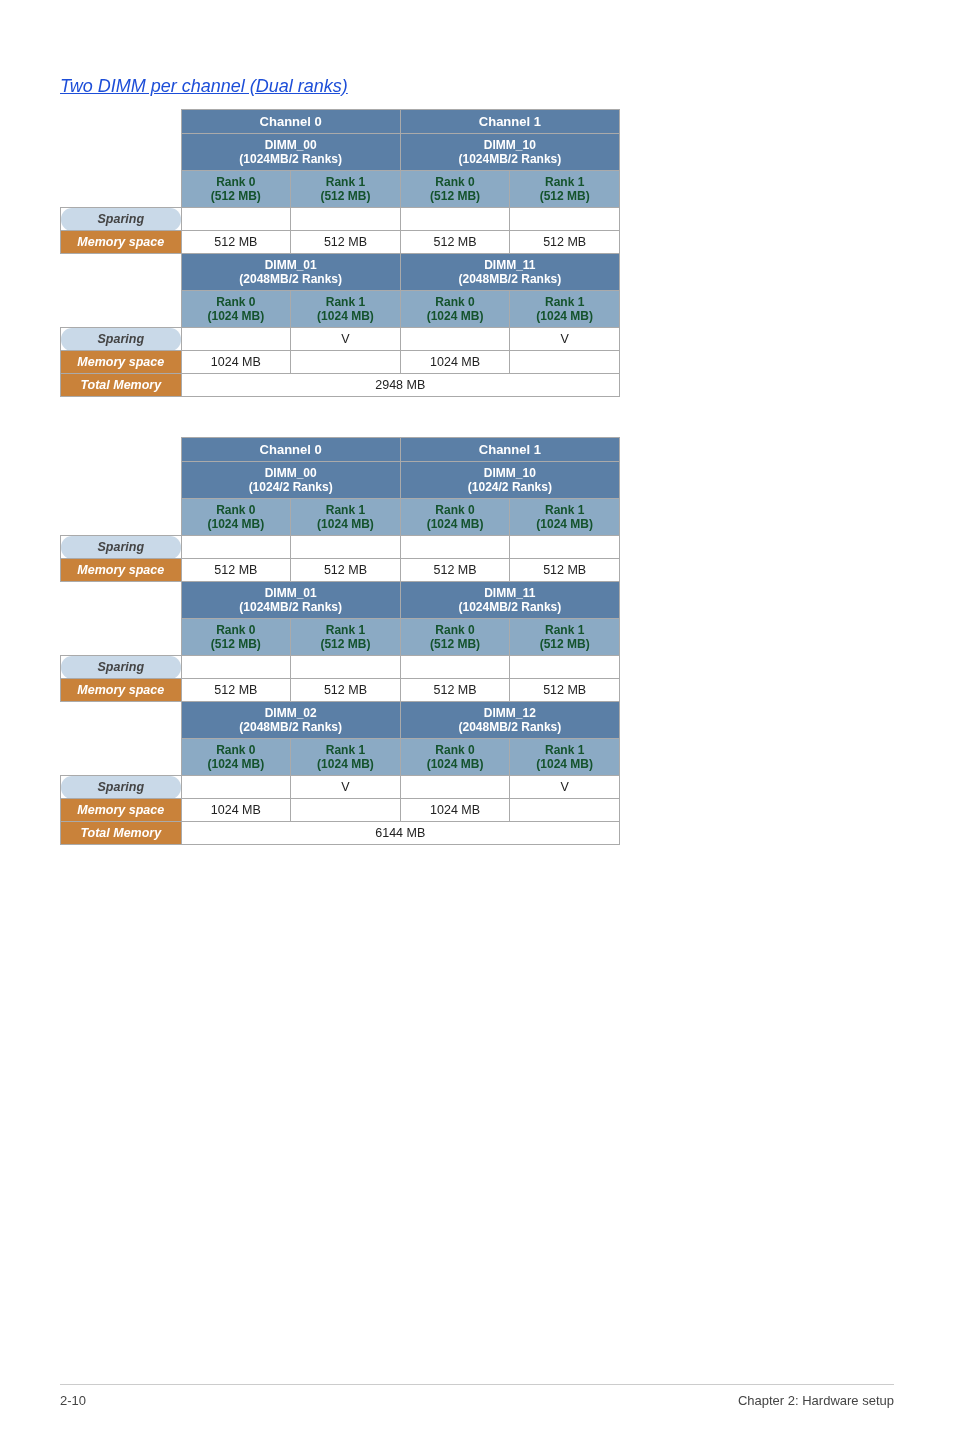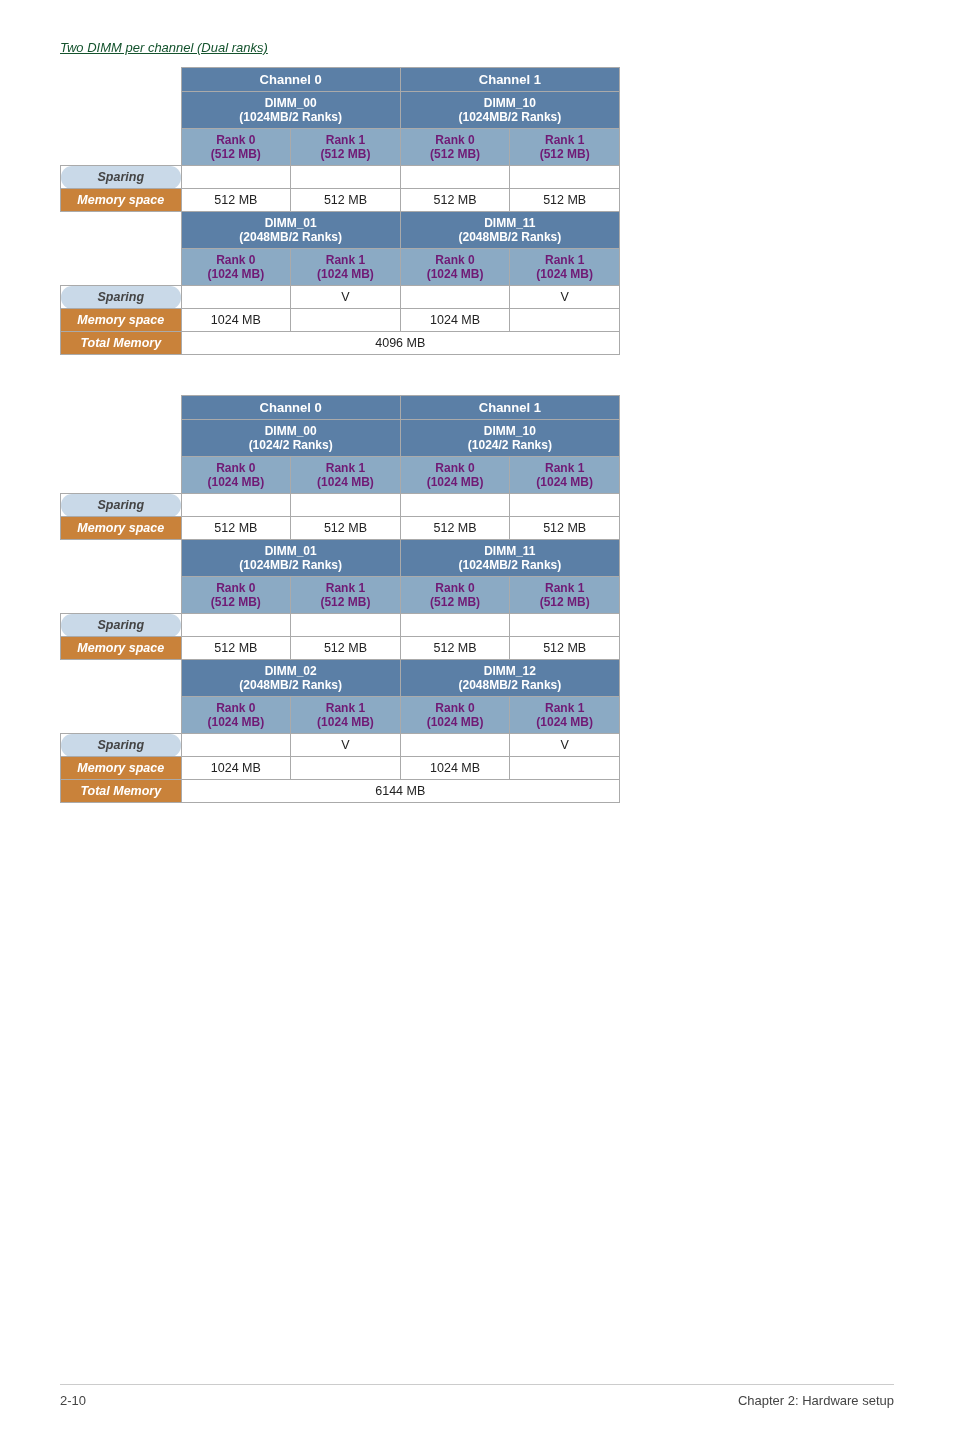--- a/index.html
+++ b/index.html
@@ -8,23 +8,24 @@
       font-family: Arial, sans-serif;
       font-size: 13px;
       color: #222;
       width: 954px;
       min-height: 1438px;
       padding: 40px 60px 60px 60px;
     }
     .section-title {
       font-style: italic;
       text-decoration: underline;
-      font-size: 13px;
+      font-size: 18px;
       margin-bottom: 12px;
-      color: #14532d;
+      color: #1d4ed8;
+      margin-top: 36px;
     }
     .table-container {
       margin-bottom: 40px;
     }
     table {
       border-collapse: collapse;
       width: 100%;
       max-width: 560px;
     }
     th, td {
@@ -41,21 +42,21 @@
     }
     .header-dimm {
       background-color: #5b7fa6;
       color: #fff;
       font-weight: bold;
       font-size: 12px;
       text-align: center;
     }
     .header-rank {
       background-color: #8baac4;
-      color: #701a75;
+      color: #14532d;
       font-size: 12px;
     }
     .row-sparing {
       background-color: #c9d9e8;
       color: #444;
       font-weight: bold;
       font-style: italic;
       border-radius: 11px;
     }
     .row-memory-space {
@@ -180,21 +181,21 @@
     <tr>
       <td class="row-memory-space">Memory space</td>
       <td>1024 MB</td>
       <td class="empty-cell"></td>
       <td>1024 MB</td>
       <td class="empty-cell"></td>
     </tr>
 
     <tr>
       <td class="row-total-memory">Total Memory</td>
-      <td colspan="4">4096 MB</td>
+      <td colspan="4">2948 MB</td>
     </tr>
   </tbody>
     </table>
 </div>
 
 <div class="table-container">
   <table>
     <colgroup>
       <col style="width:110px">
       <col style="width:100px">

